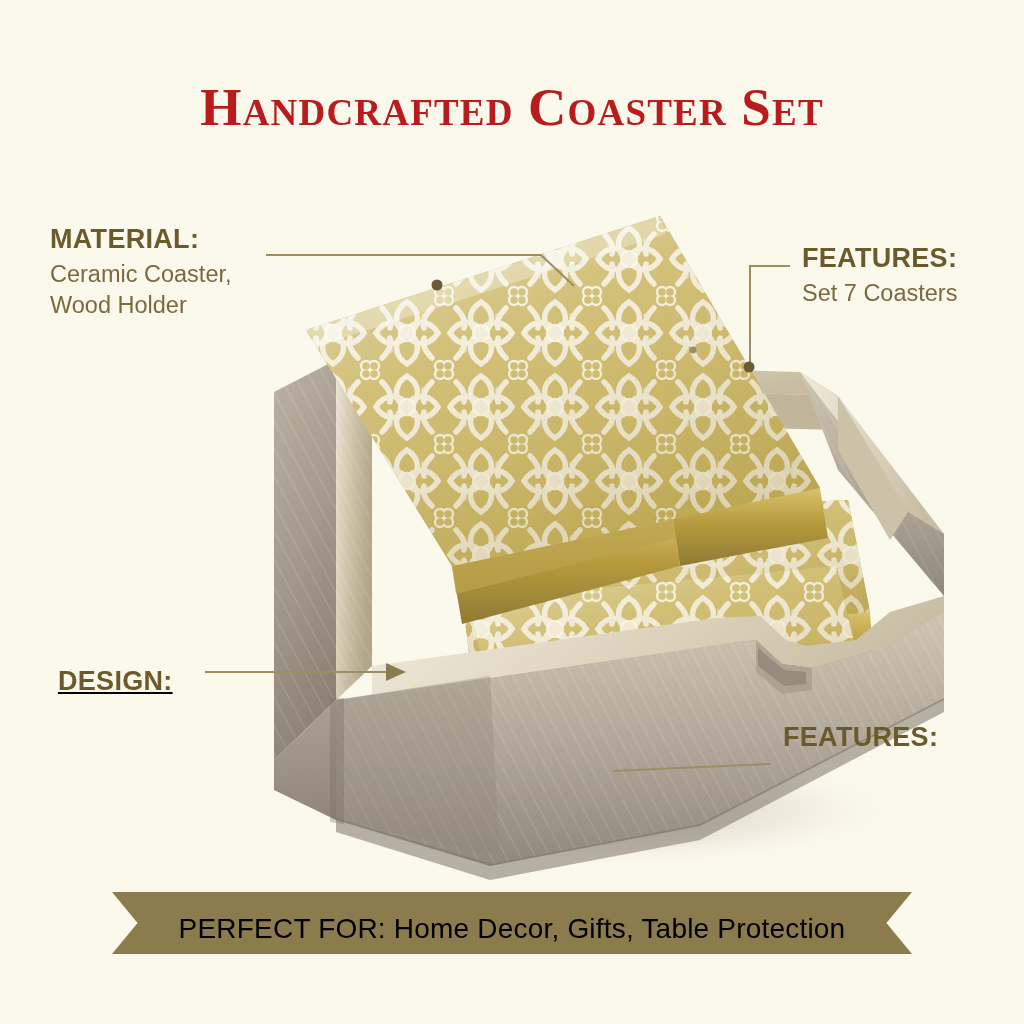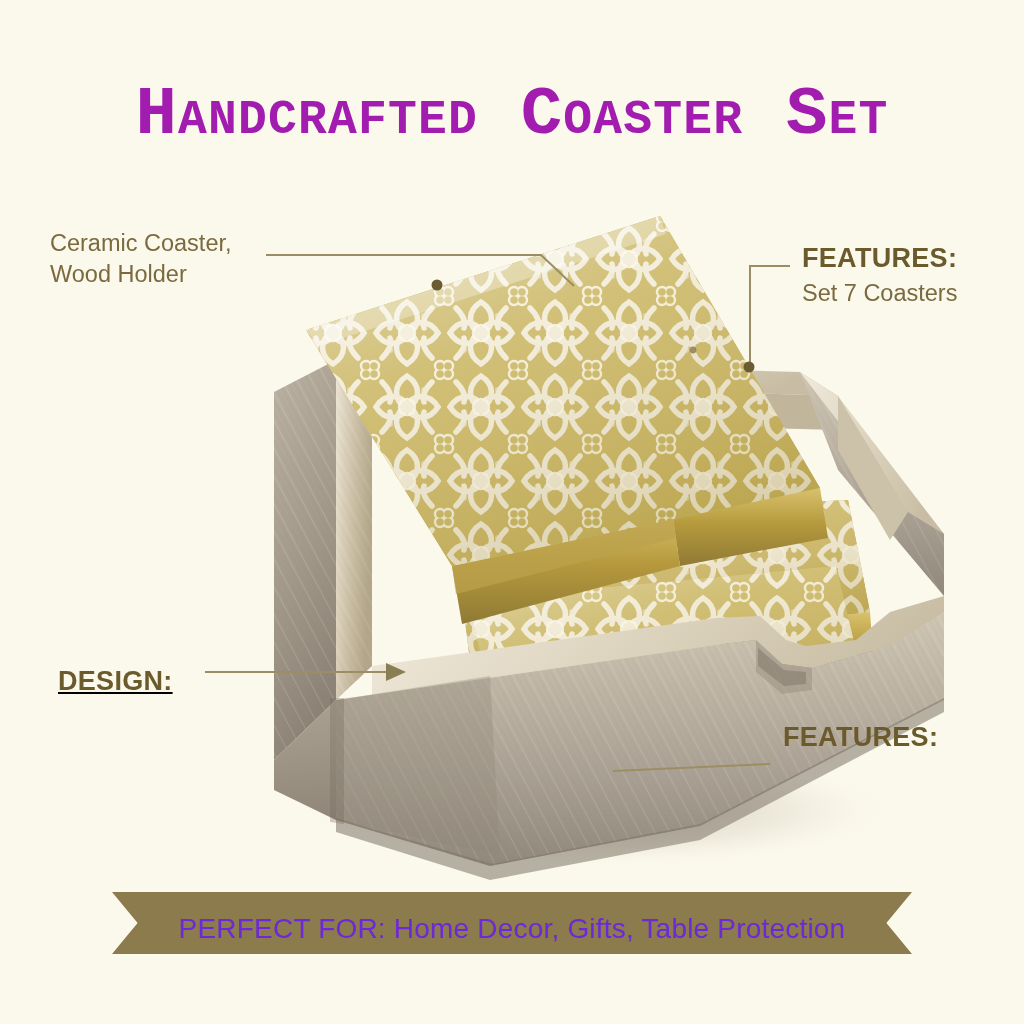--- a/index.html
+++ b/index.html
@@ -21,26 +21,26 @@
     background: #FBF8EC;
   }
 
   
   .title {
     position: absolute;
     left: 0;
     top: 78px;
     width: 1024px;
     text-align: center;
-    font-family: Liberation Mono, monospace;
-    font-size: 69px;
+    font-family: Liberation Serif, serif;
+    font-size: 53px;
     font-weight: bold;
     font-variant: small-caps;
     letter-spacing: 1.2px;
-    color: #a21caf;
+    color: #b91c1c;
     line-height: 1.1;
   }
 
   
   .product-stage {
     position: absolute;
     left: 0;
     top: 0;
     width: 1024px;
     height: 1024px;
@@ -90,21 +90,21 @@
       96.8% 50%, 100% 100%, 100% 100%,
       0% 100%, 3.2% 50%
     );
   }
   .banner-text {
     position: absolute;
     inset: 0;
     display: flex;
     align-items: center;
     justify-content: center;
-    color: #6d28d9;
+    color: #000000;
     font-size: 28px;
     letter-spacing: 0.2px;
     white-space: nowrap;
     margin-top: 12px;
   }
 </style>
 </head>
 <body>
 
 <div id="infographic">
@@ -276,20 +276,21 @@
       <path d="M770,764 L613,771"></path>
     </g>
 
     <circle cx="437" cy="285" r="5.5" fill="#6B5B33"></circle>
     <circle cx="749" cy="367" r="5.5" fill="#6B5B33"></circle>
 
     <polygon points="386,663 406,672 386,681" fill="#8B7D52"></polygon>
   </svg>
 
   <div class="callout" id="callout-material">
+    <div class="callout-head">MATERIAL:</div>
     <div class="callout-body">
       <div>Ceramic Coaster,</div>
       <div>Wood Holder</div>
     </div>
   </div>
 
   <div class="callout" id="callout-features-top">
     <div class="callout-head">FEATURES:</div>
     <div class="callout-body">
       <div>Set 7 Coasters</div>

